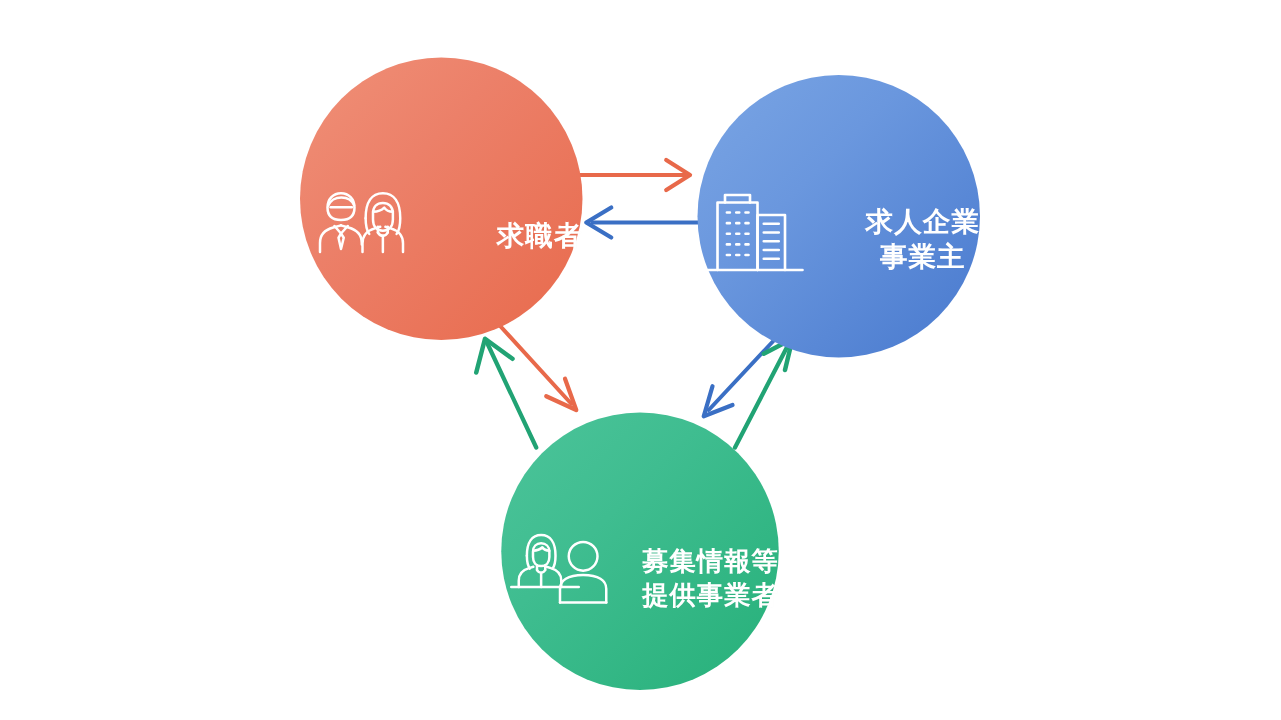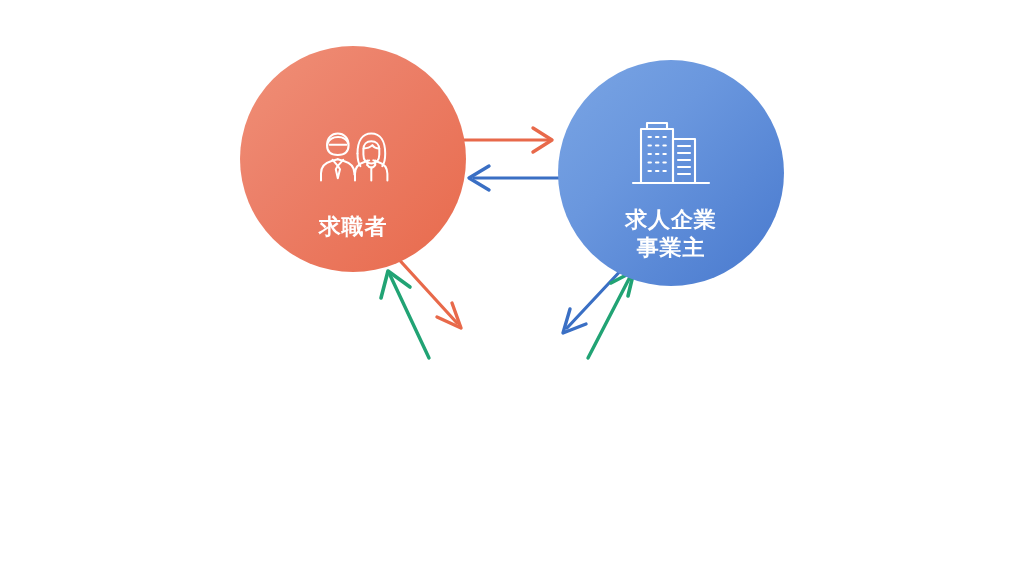--- a/index.html
+++ b/index.html
@@ -24,23 +24,23 @@
     left: 0;
     top: 0;
     width: 1025px;
     height: 576px;
     pointer-events: none;
   }
   .node {
     position: absolute;
     border-radius: 50%;
     display: flex;
-    flex-direction: column;
+    flex-direction: row;
     align-items: center;
-    justify-content: center;
+    justify-content: space-between;
     box-sizing: border-box;
     color: #ffffff;
   }
   .node-icon {
     display: block;
   }
   .node-label {
     text-align: center;
     font-weight: 700;
     letter-spacing: 0.04em;
@@ -184,14 +184,44 @@
 
         <path d="M53 34h12M53 41h12M53 48h12M53 55h12M53 62h12"></path>
 
         <path d="M8 71h76"></path>
       </svg>
     </span>
     <span class="node-label">求人企業
 事業主</span>
   </div>
 
+  <div class="node" id="node-provider">
+    <span class="node-icon">
+      <svg width="96" height="68" viewBox="0 0 96 68" fill="none" stroke="#ffffff" stroke-width="2" stroke-linecap="round" stroke-linejoin="round">
+
+        <path d="M20.5 23.5c0-10.4 4-16.5 11.4-16.5s11.5 6.1 11.5 16.5c0 4.8-0.8 8.3-2.4 10.4"></path>
+        <path d="M22.9 33.9c-1.6-2.1-2.4-5.6-2.4-10.4"></path>
+
+        <path d="M25.4 20.3c0-4.1 2.7-6.7 6.5-6.7s6.6 2.6 6.6 6.7v4.3c0 4.6-2.6 7.3-6.6 7.3s-6.5-2.7-6.5-7.3v-4.3z"></path>
+
+        <path d="M25.6 19.5c3 0 5.4-0.9 7.3-2.7 1.1 1.8 2.9 2.7 5.6 2.7"></path>
+
+        <path d="M14 48.5v-5c0-5.3 3.2-8.6 8.2-10l3.5-1.1"></path>
+        <path d="M48 48.5v-5c0-5.3-3.3-8.6-8.3-10l-3.4-1.1"></path>
+
+        <path d="M28.6 31.2v3.8M35.2 31.2v3.8"></path>
+        <path d="M28.6 35c0.8 1.4 1.9 2.1 3.3 2.1s2.4-0.7 3.2-2.1"></path>
+        <path d="M31.9 37.1v11.4"></path>
+
+        <path d="M8 48.5h54"></path>
+
+        <circle cx="65.5" cy="24" r="11.5"></circle>
+
+        <path d="M47 61V50c0-6.6 6.2-11 18.5-11S84 43.4 84 50v11"></path>
+
+        <path d="M47 61h37"></path>
+      </svg>
+    </span>
+    <span class="node-label">募集情報等
+提供事業者</span>
+  </div>
 
 </div>
 
 </body></html>

